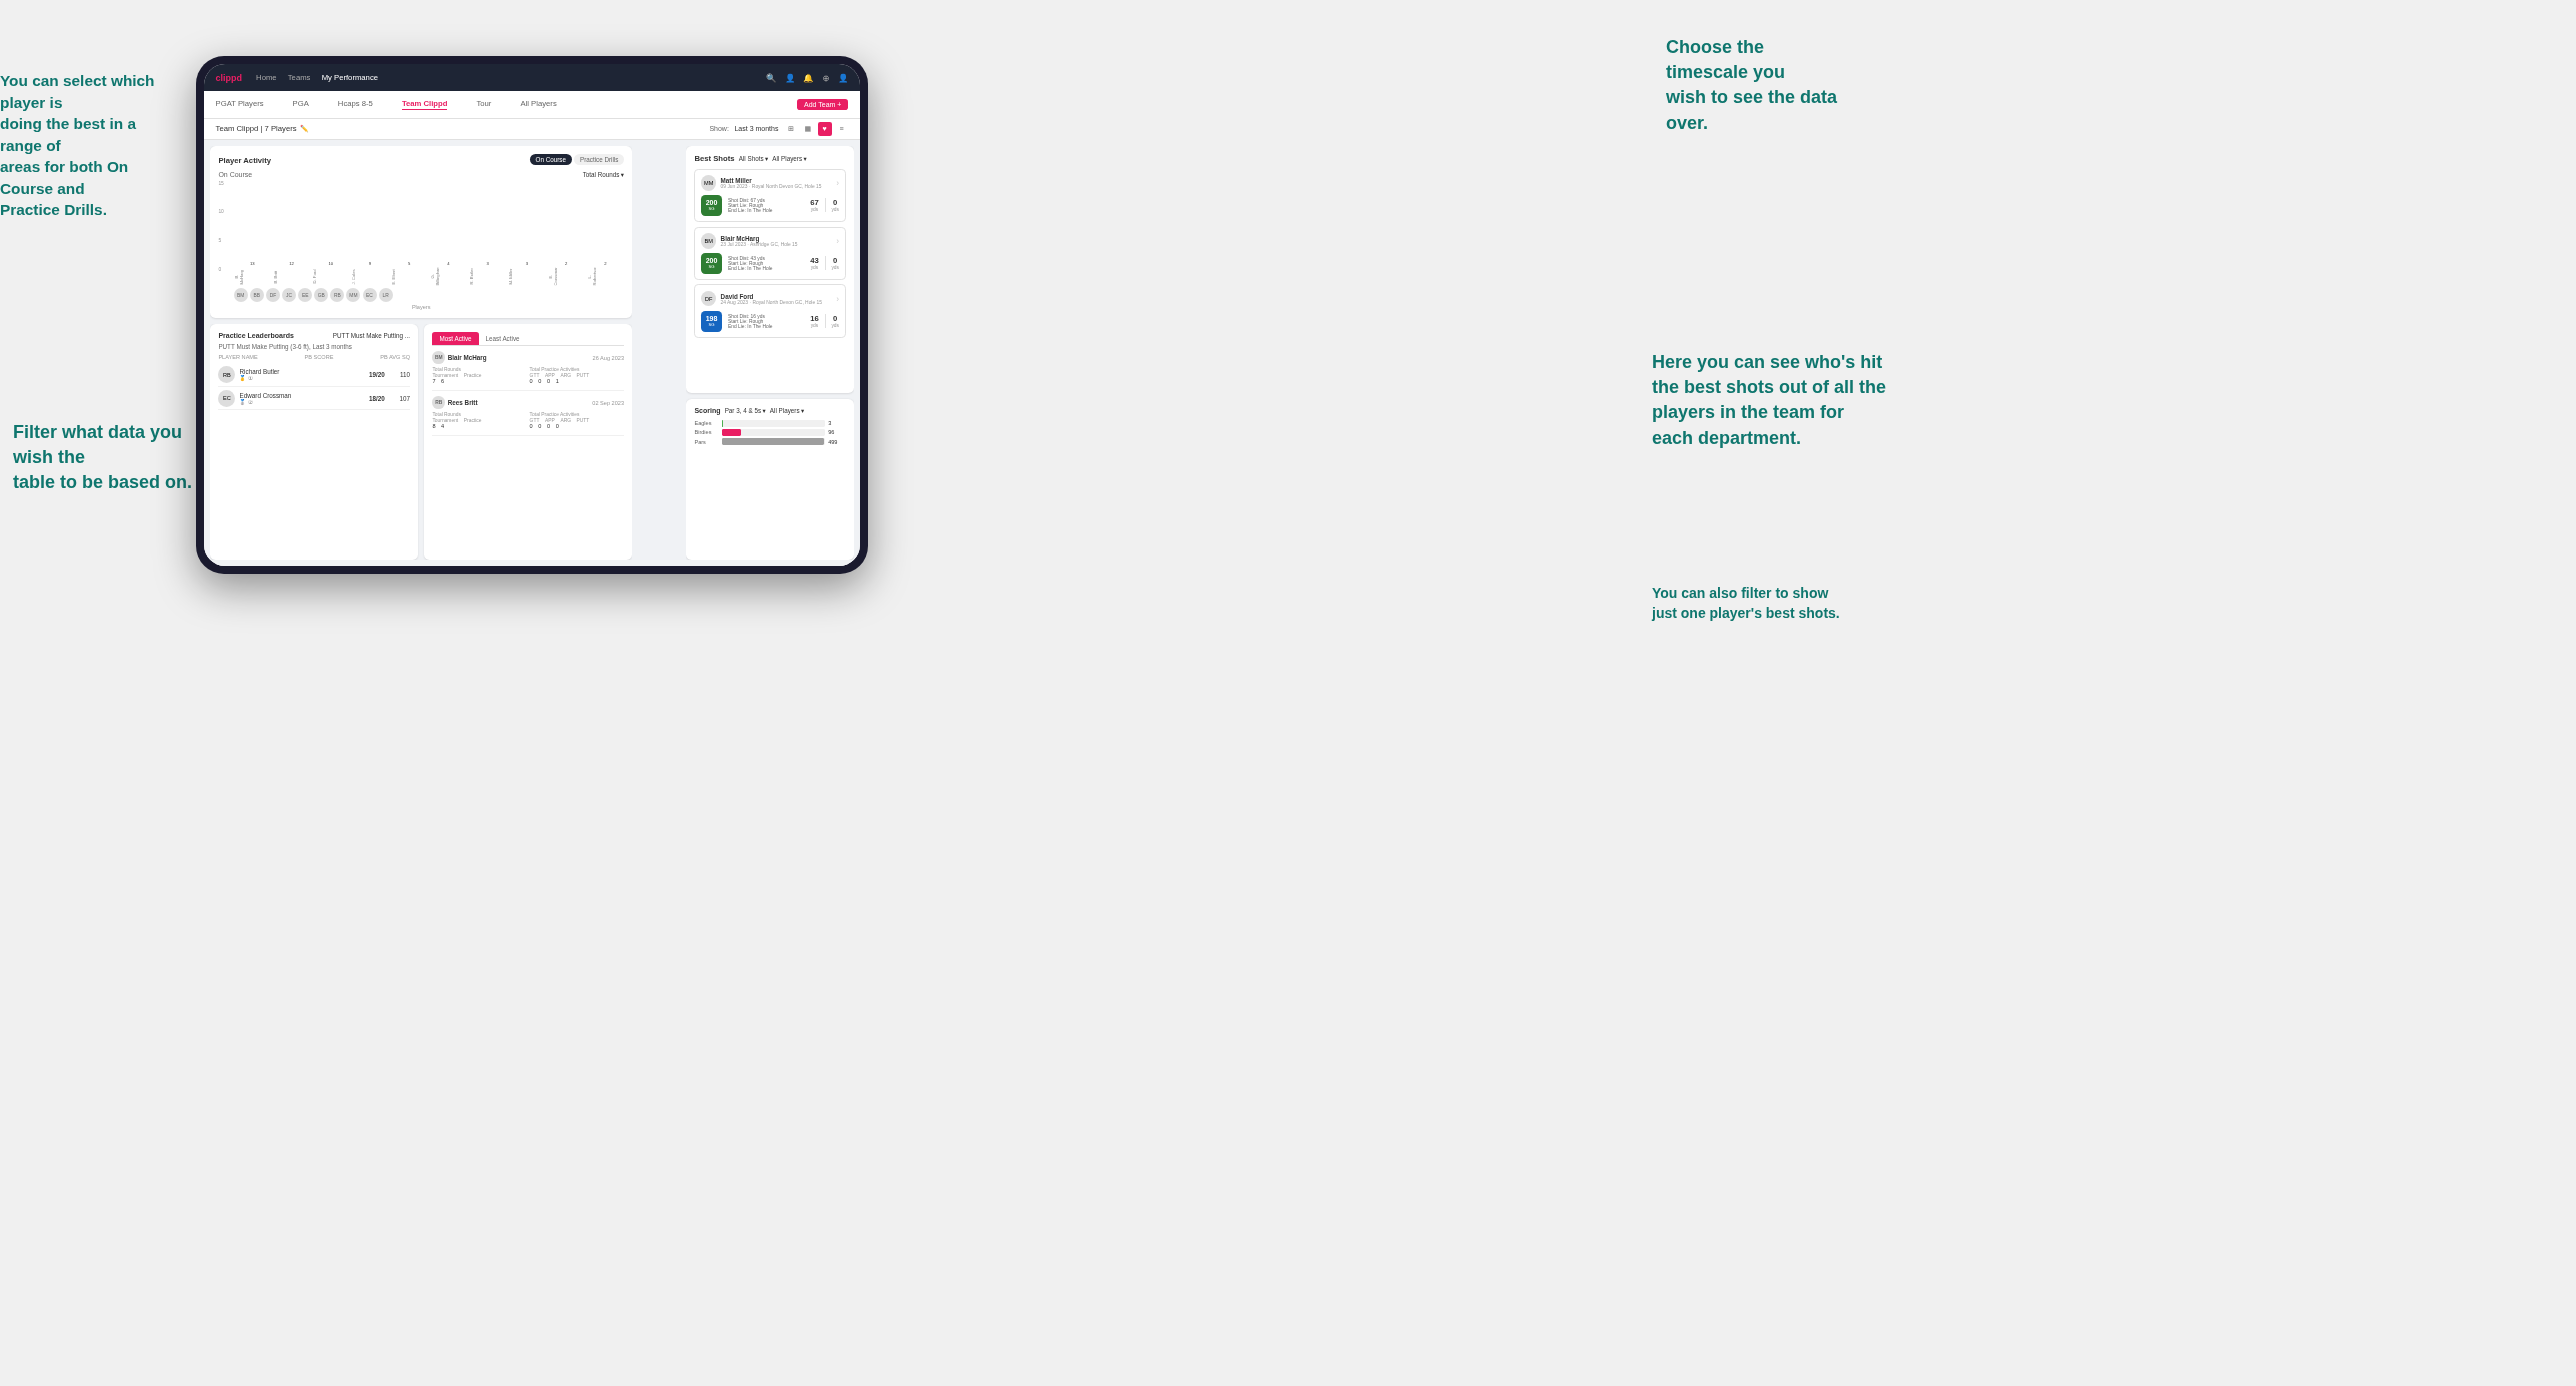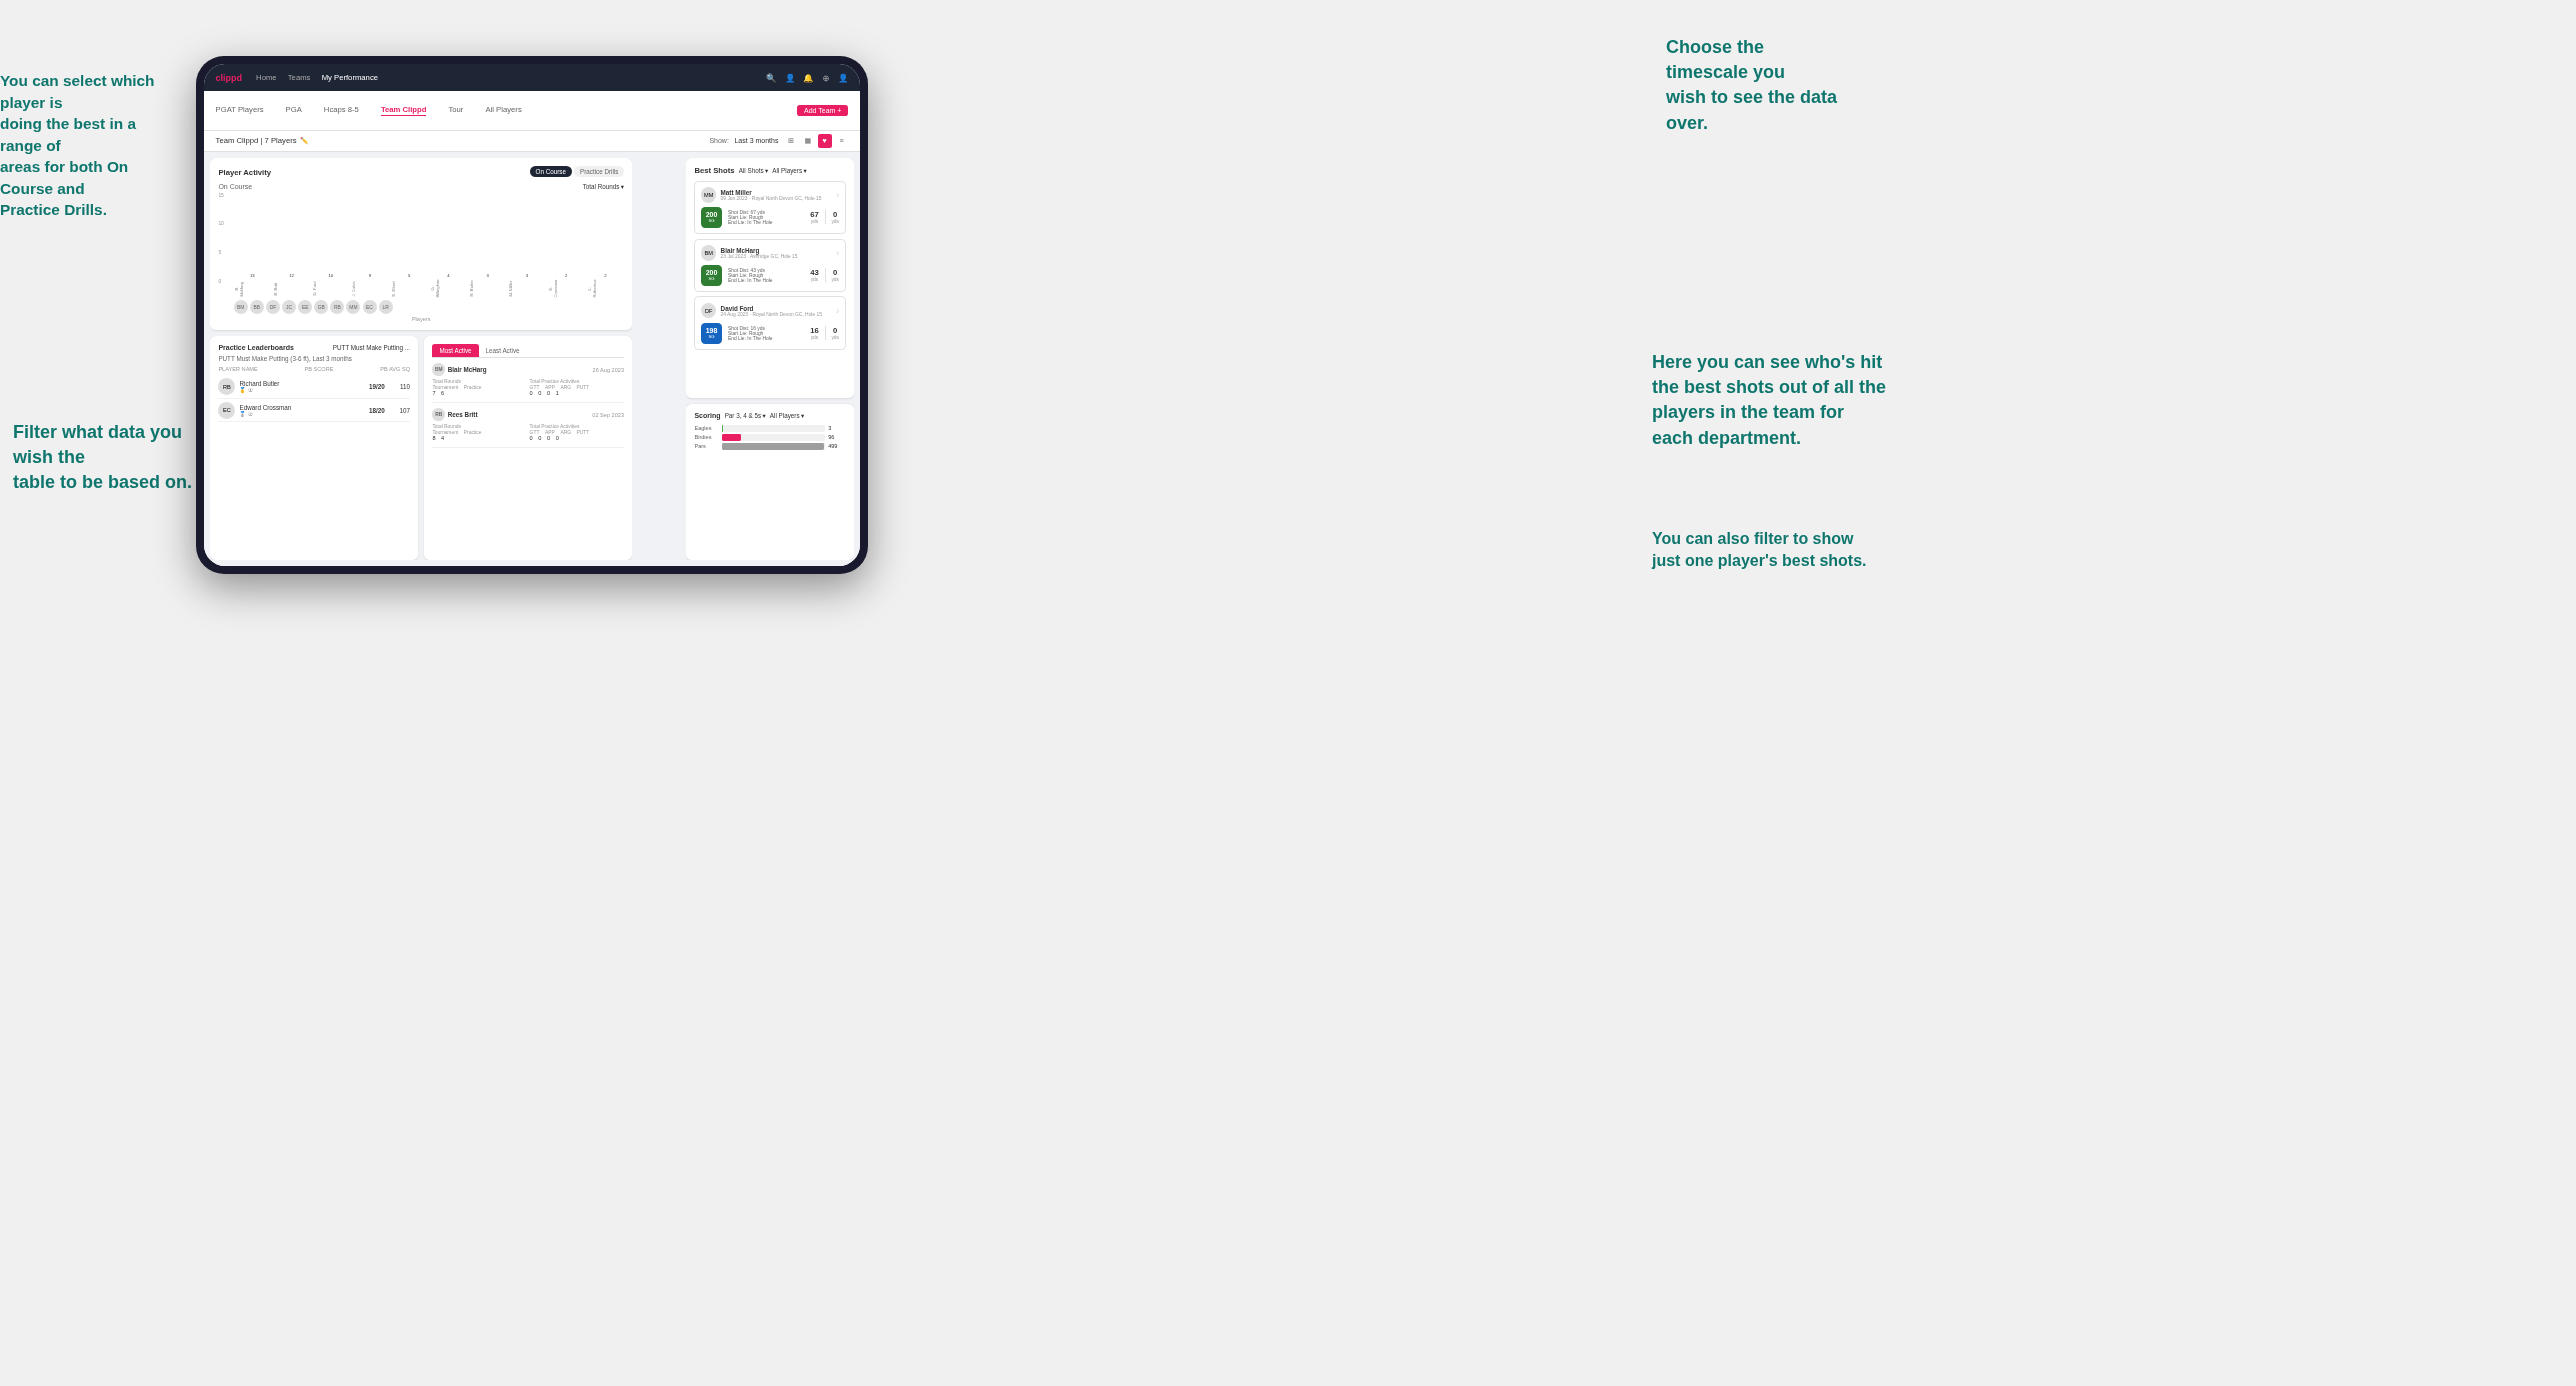--- a/index.html
+++ b/index.html
@@ -79,24 +79,24 @@
       font-size: 8.4px;
       cursor: pointer;
     }
 
     
     .tab-bar {
       background: white;
       display: flex;
       align-items: center;
       padding: 0 11.2px;
-      height: 40px;
+      height: 28px;
       border-bottom: 0.7px solid #e0e0e0;
       flex-shrink: 0;
-      gap: 22px;
+      gap: 29px;
     }
 
     .tab-item {
       font-size: 7.7px;
       color: #666;
       cursor: pointer;
       padding-bottom: 1.4px;
     }
 
     .tab-item.active {
@@ -678,21 +678,21 @@
 </div>
 
 <div class="annotation" style="left: 13px; top: 420px; font-size: 18px;">
   Filter what data you wish the<br>table to be based on.
 </div>
 
 <div class="annotation" style="left: 1652px; top: 350px; font-size: 18px; max-width: 266px;">
   Here you can see who's hit<br>the best shots out of all the<br>players in the team for<br>each department.
 </div>
 
-<div class="annotation" style="left: 1652px; top: 528px; font-size: 16px; max-width: 266px;">
+<div class="annotation" style="left: 1652px; top: 584px; font-size: 14px; max-width: 266px;">
   You can also filter to show<br>just one player's best shots.
 </div>
 
 <div class="tablet-frame">
   <div class="tablet-screen">
 
     <div class="nav-bar">
       <span class="nav-logo">clippd</span>
       <div class="nav-links">
         <span class="nav-link">Home</span>

